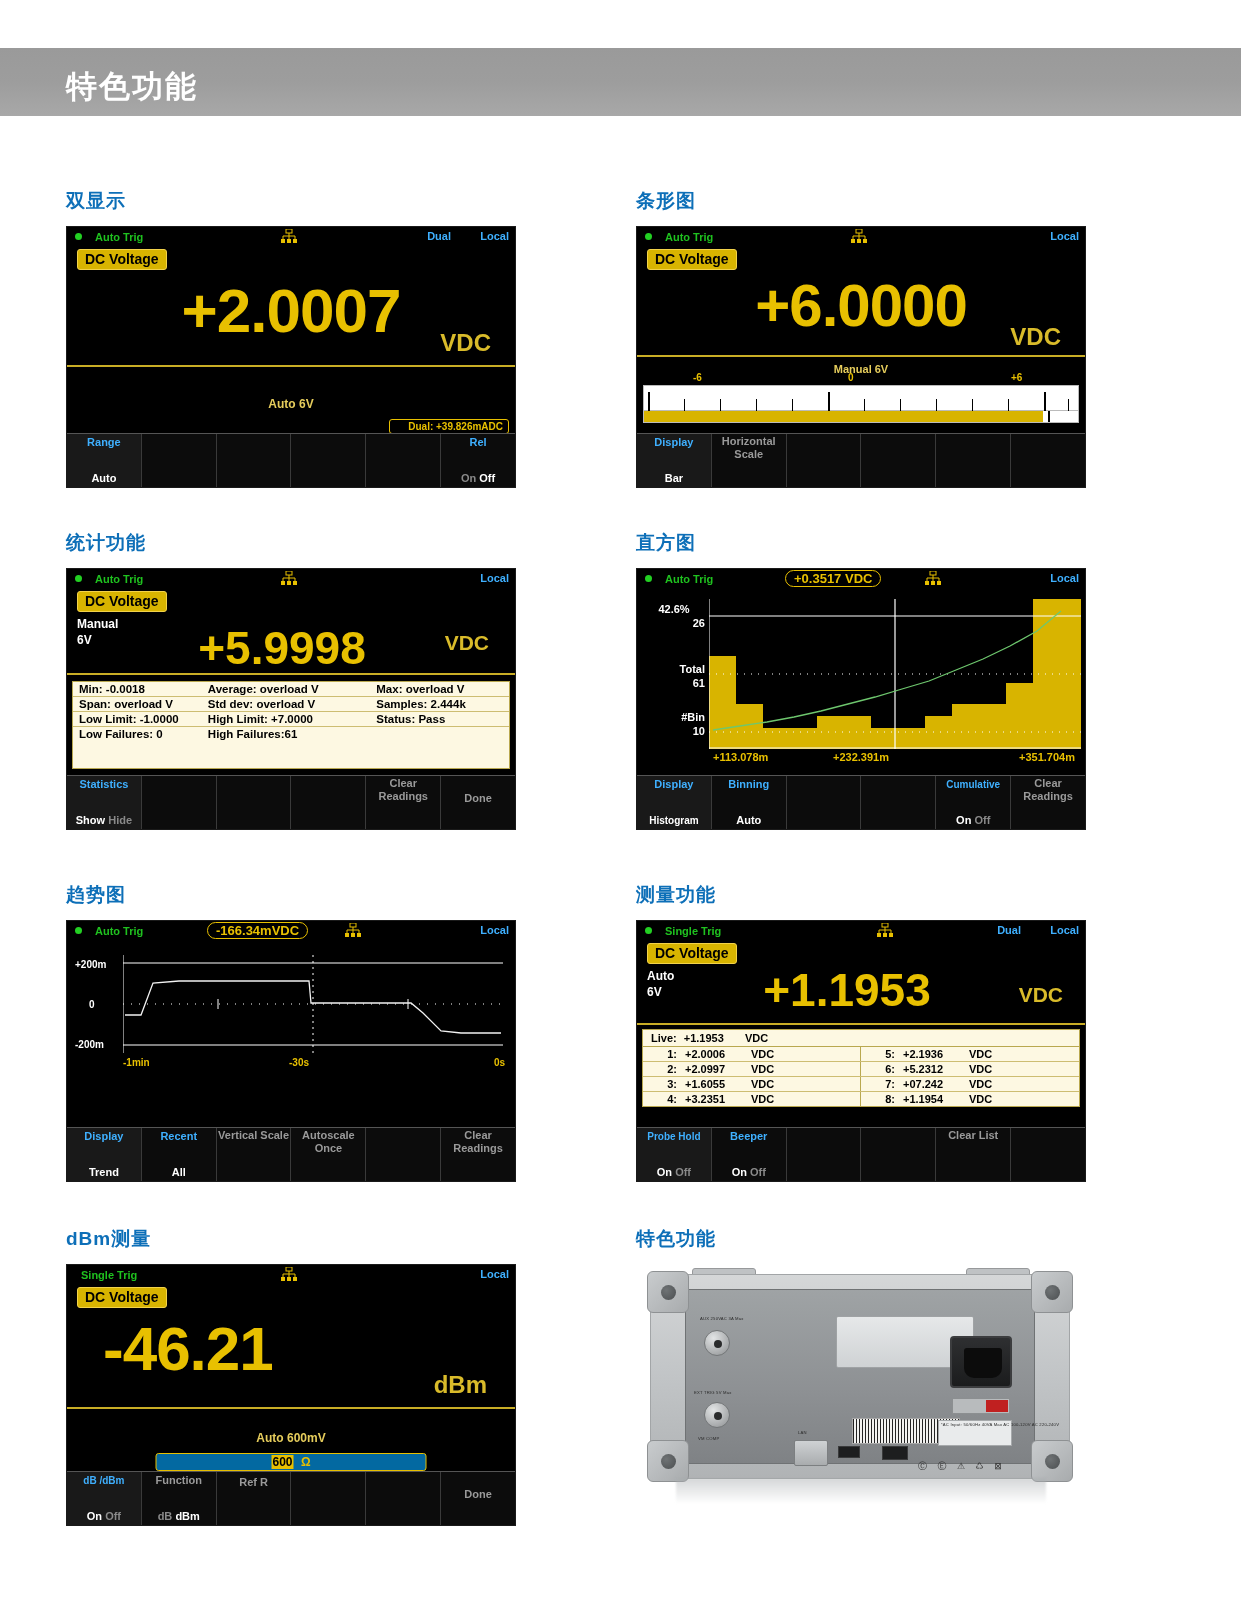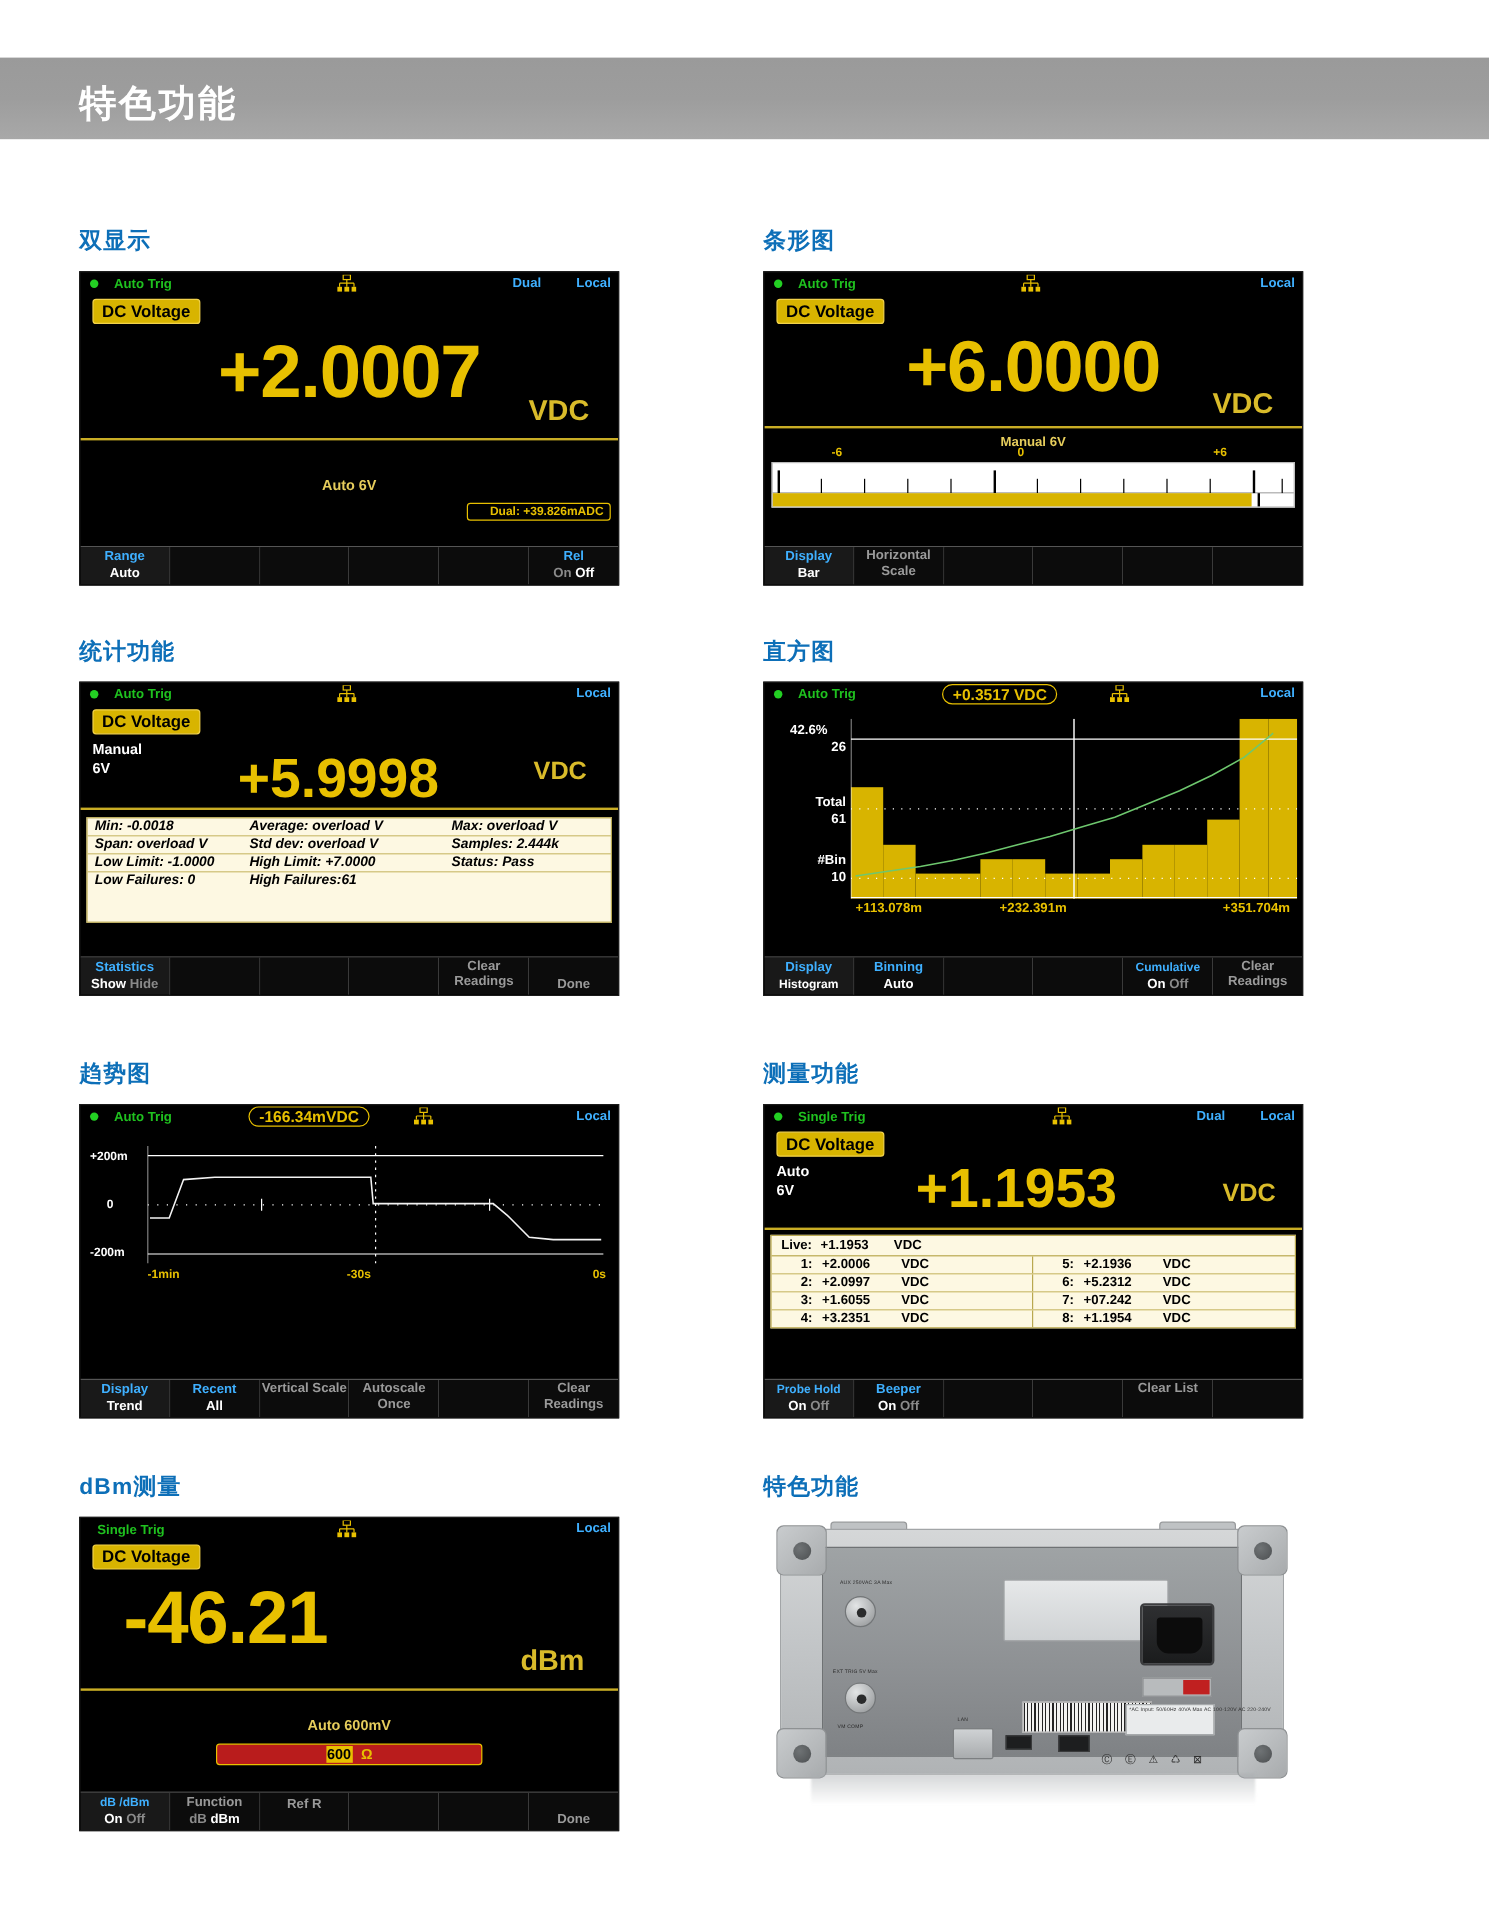--- a/index.html
+++ b/index.html
@@ -66,21 +66,21 @@
   .unit {
     position:absolute; font-size:22px; font-weight:bold; color:#d9bb2a;
   }
   .hline { position:absolute; height:2px; background:#c9ad25; left:0; width:100%; }
   .rangetxt {
     position:absolute; width:100%; text-align:center;
     font-size:12px; font-weight:bold; color:#e6cd5c;
   }
   
   .softbar {
-    position:absolute; left:0; bottom:0; width:100%; height:32px;
+    position:absolute; left:0; bottom:0; width:100%; height:54px;
     display:flex; background:#000;
     border-top:1px solid #555;
   }
   .sk {
     flex:1; position:relative; border-right:1px solid #3a3a3a;
     background:#0c0c0c;
   }
   .sk:last-child{ border-right:none; }
   .sk-top {
     position:absolute; top:3px; left:0; width:100%; text-align:center;
@@ -112,41 +112,41 @@
   .bg-bar { position:relative; height:12px; background:#fff; border:1px solid #bbb; border-top:none; }
   .bg-fill { position:absolute; left:0; top:0; height:100%; background:#d8b400; }
   .bg-cursor{ position:absolute; top:0; width:2px; height:100%; background:#000; }
   
   .stats {
     position:absolute; left:5px; right:5px;
     background:#fdf8e2; color:#000;
     border:1px solid #b9a84f;
     font-size:11.5px; font-weight:bold;
   }
-  .stats-row { display:flex; padding:1px 0;font-style:italic; }
+  .stats-row { display:flex; padding:1px 0; }
   .stats-row > div { padding-left:6px; }
   
   .mlist {
     position:absolute; left:5px; right:5px;
     background:#fdf8e2; color:#000; border:1px solid #b9a84f;
     font-size:11px; font-weight:bold;
   }
   .mlist-live { padding:2px 0 2px 8px; border-bottom:1px solid #b9a84f; }
   .mlist-row { display:flex; border-bottom:1px solid #cdbd72; }
   .mlist-row:last-child { border-bottom:none; }
   .mlist-cell { width:50%; display:flex; padding:1px 0 1px 8px; border-right:1px solid #b9a84f;}
   .mlist-cell:last-child { border-right:none; }
   .mlist-idx { width:26px; text-align:right; }
   .mlist-val { width:74px; text-align:left; padding-left:8px;}
   
   .refbox {
     position:absolute; left:50%; transform:translateX(-50%);
-    border:1px solid #e8c000; background:#b91c1c; color:#e8c000;
+    border:1px solid #e8c000; background:#0369a1; color:#e8c000;
     font-size:12px; font-weight:bold; padding:1px 10px; border-radius:3px;
-    width:222px; text-align:center;
+    width:271px; text-align:center;
   }
   .refbox .cursor { background:#e8c000; color:#000; padding:0 1px; }
   
   .rearwrap {
     width:450px; height:262px; position:relative; background:#ffffff;
   }
   .chassis {
     position:absolute; left:14px; top:10px; width:420px; height:205px;
     background:linear-gradient(to bottom,#d5d7d8 0%, #c3c6c8 45%, #b0b3b5 100%);
     border-radius:5px;

